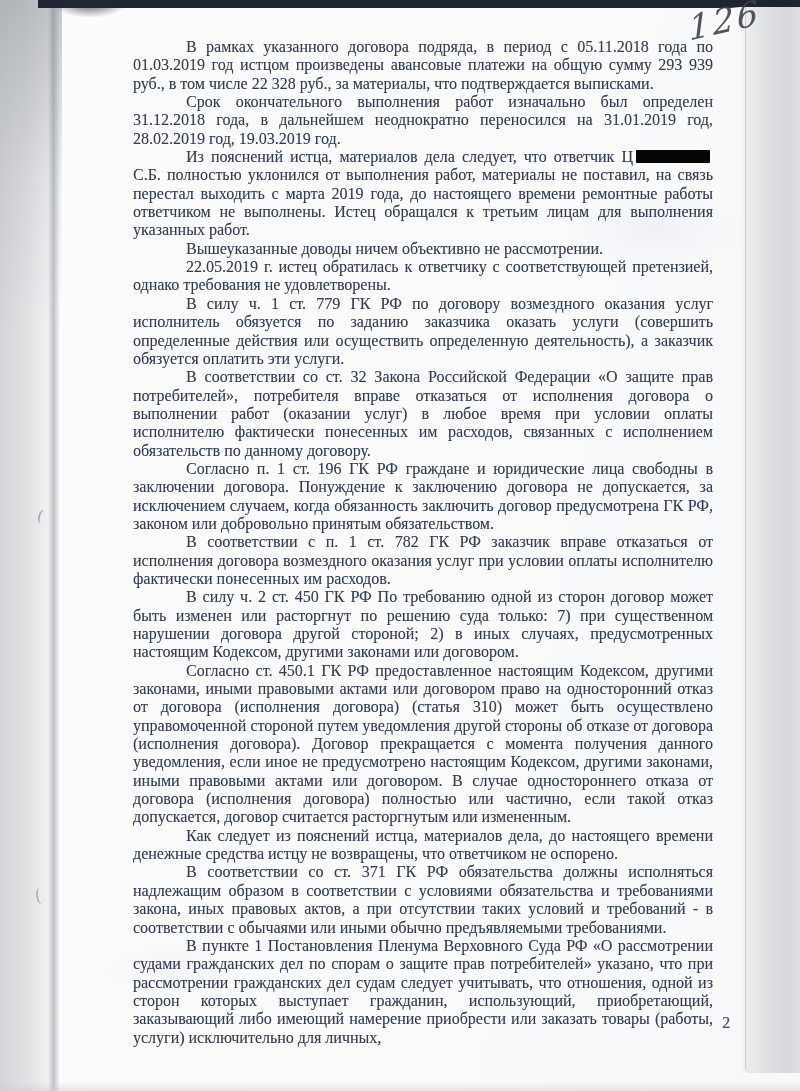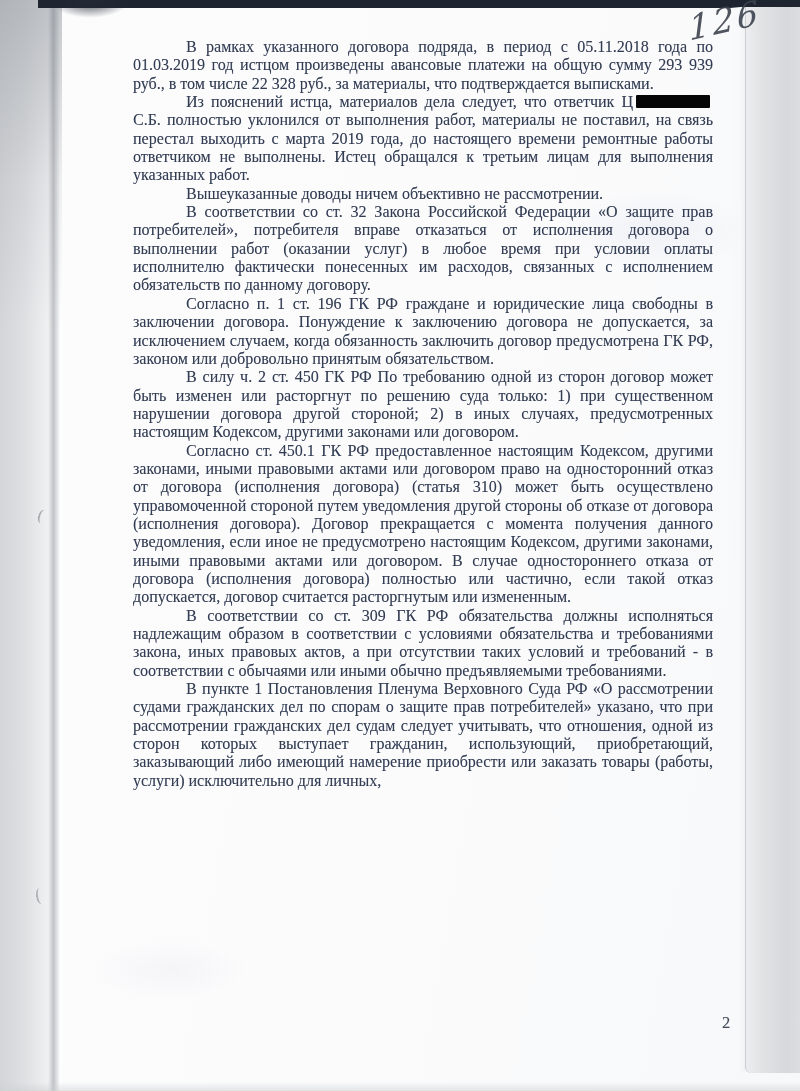--- a/index.html
+++ b/index.html
@@ -108,24 +108,29 @@
   <div class="right-strip"></div>
   <div class="bottom-band"></div>
   <div class="smudge-a"></div>
   <div class="smudge-b"></div>
   <div class="smudge-c"></div>
 
   <div class="folio">126</div>
 
   <div class="content">
       <p>В рамках указанного договора подряда, в период с 05.11.2018 года по 01.03.2019 год истцом произведены авансовые платежи на общую сумму 293 939 руб., в том числе 22 328 руб., за материалы, что подтверждается выписками.</p>
+      <p>Срок окончательного выполнения работ изначально был определен 31.12.2018 года, в дальнейшем неоднократно переносился на 31.01.2019 год, 28.02.2019 год, 19.03.2019 год.</p>
       <p>Из пояснений истца, материалов дела следует, что ответчик Ц<span class="redaction"></span> С.Б. полностью уклонился от выполнения работ, материалы не поставил, на связь перестал выходить с марта 2019 года, до настоящего времени ремонтные работы ответчиком не выполнены. Истец  обращался к третьим лицам для выполнения указанных работ.</p>
       <p>Вышеуказанные доводы ничем объективно не рассмотрении.</p>
+      <p>22.05.2019 г. истец обратилась к ответчику с соответствующей претензией, однако требования не удовлетворены.</p>
+      <p>В силу ч. 1 ст. 779 ГК РФ по договору возмездного оказания услуг исполнитель обязуется по заданию заказчика оказать услуги (совершить определенные действия или осуществить определенную деятельность), а заказчик обязуется оплатить эти услуги.</p>
       <p>В соответствии со ст. 32 Закона Российской Федерации «О защите прав потребителей», потребителя вправе отказаться от исполнения договора о выполнении работ (оказании услуг) в любое время при условии оплаты исполнителю фактически понесенных им расходов, связанных с исполнением обязательств по данному договору.</p>
       <p>Согласно п. 1 ст. 196 ГК РФ граждане и юридические лица свободны в заключении договора. Понуждение к заключению договора не допускается, за исключением  случаем, когда обязанность заключить договор предусмотрена ГК РФ, законом или добровольно принятым обязательством.</p>
-      <p>В силу ч. 2  ст. 450 ГК РФ  По требованию одной из сторон договор может быть изменен или расторгнут по решению суда только: 1) при существенном нарушении договора другой стороной; 2) в иных случаях, предусмотренных настоящим Кодексом, другими законами или договором.</p>
+      <p>В соответствии с п. 1 ст. 782 ГК РФ заказчик вправе отказаться от исполнения договора возмездного оказания услуг при условии оплаты исполнителю фактически понесенных им расходов.</p>
+      <p>В силу ч. 2  ст. 450 ГК РФ  По требованию одной из сторон договор может быть изменен или расторгнут по решению суда только: 7) при существенном нарушении договора другой стороной; 2) в иных случаях, предусмотренных настоящим Кодексом, другими законами или договором.</p>
       <p>Согласно ст. 450.1 ГК РФ предоставленное настоящим Кодексом, другими законами, иными правовыми актами или договором право на односторонний отказ от договора (исполнения договора) (статья 310) может быть осуществлено управомоченной стороной путем уведомления другой стороны об отказе от договора (исполнения договора). Договор прекращается с момента получения данного уведомления, если иное не предусмотрено настоящим Кодексом, другими законами, иными правовыми актами или договором. В случае одностороннего отказа от договора (исполнения договора) полностью или частично, если такой отказ допускается, договор считается расторгнутым или измененным.</p>
-      <p>В соответствии со ст. 309 ГК РФ обязательства должны исполняться надлежащим образом в соответствии с условиями обязательства и требованиями закона, иных правовых актов, а при отсутствии таких условий и требований - в соответствии с обычаями или иными обычно предъявляемыми требованиями.</p>
+      <p>Как следует из пояснений истца, материалов дела, до настоящего времени денежные средства истцу не возвращены, что ответчиком не оспорено.</p>
+      <p>В соответствии со ст. 371 ГК РФ обязательства должны исполняться надлежащим образом в соответствии с условиями обязательства и требованиями закона, иных правовых актов, а при отсутствии таких условий и требований - в соответствии с обычаями или иными обычно предъявляемыми требованиями.</p>
       <p>В пункте 1 Постановления Пленума Верховного Суда РФ «О рассмотрении судами гражданских дел по спорам о защите прав потребителей» указано, что при рассмотрении гражданских дел судам следует учитывать, что отношения, одной из сторон которых выступает гражданин, использующий, приобретающий, заказывающий либо имеющий намерение приобрести или заказать товары (работы, услуги) исключительно для личных,</p>
     </div>
 
   <div class="page-number">2</div>
 </div>
 
 </body></html>

